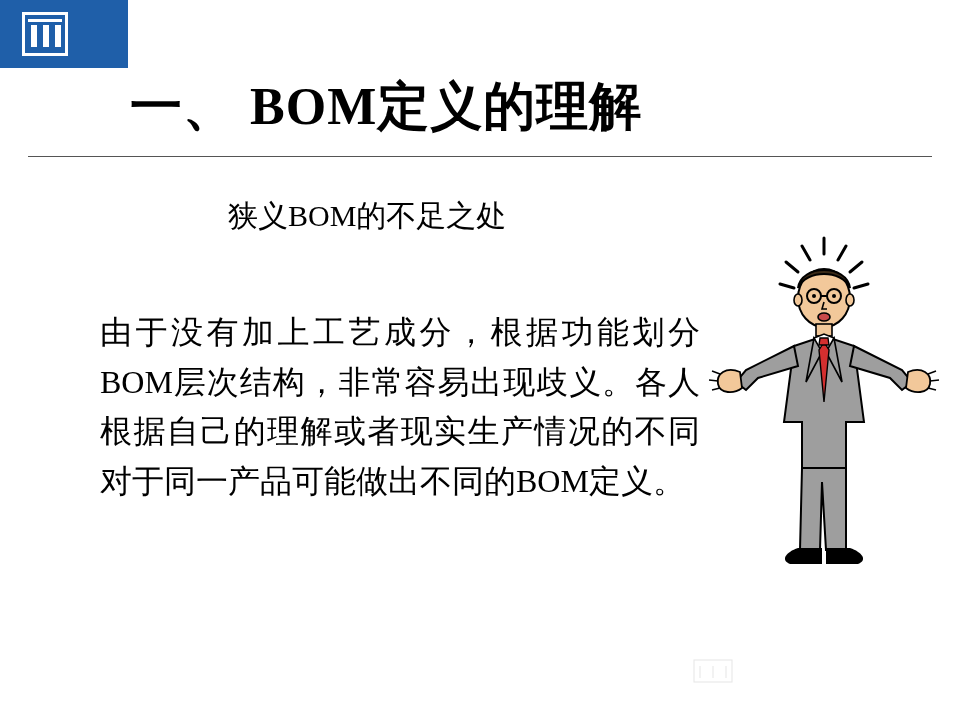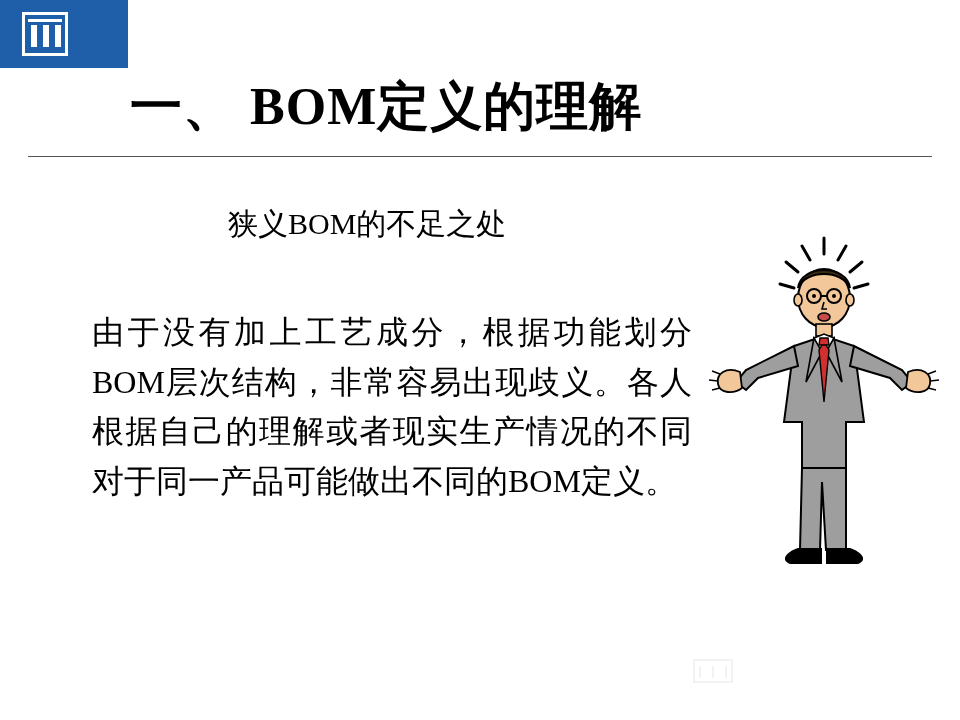--- a/index.html
+++ b/index.html
@@ -76,27 +76,26 @@
   }
 
   
   .subtitle {
     position: absolute;
     left: 228px;
     top: 196px;
     font-size: 30px;
     color: #000000;
     white-space: nowrap;
-    margin-top: 8px;
   }
 
   
   .body-text {
     position: absolute;
-    left: 92px;
+    left: 100px;
     top: 308px;
     width: 600px;
     font-size: 32px;
     line-height: 1.55;
     color: #000000;
     text-align: justify;
   }
 
   
   .figure {

